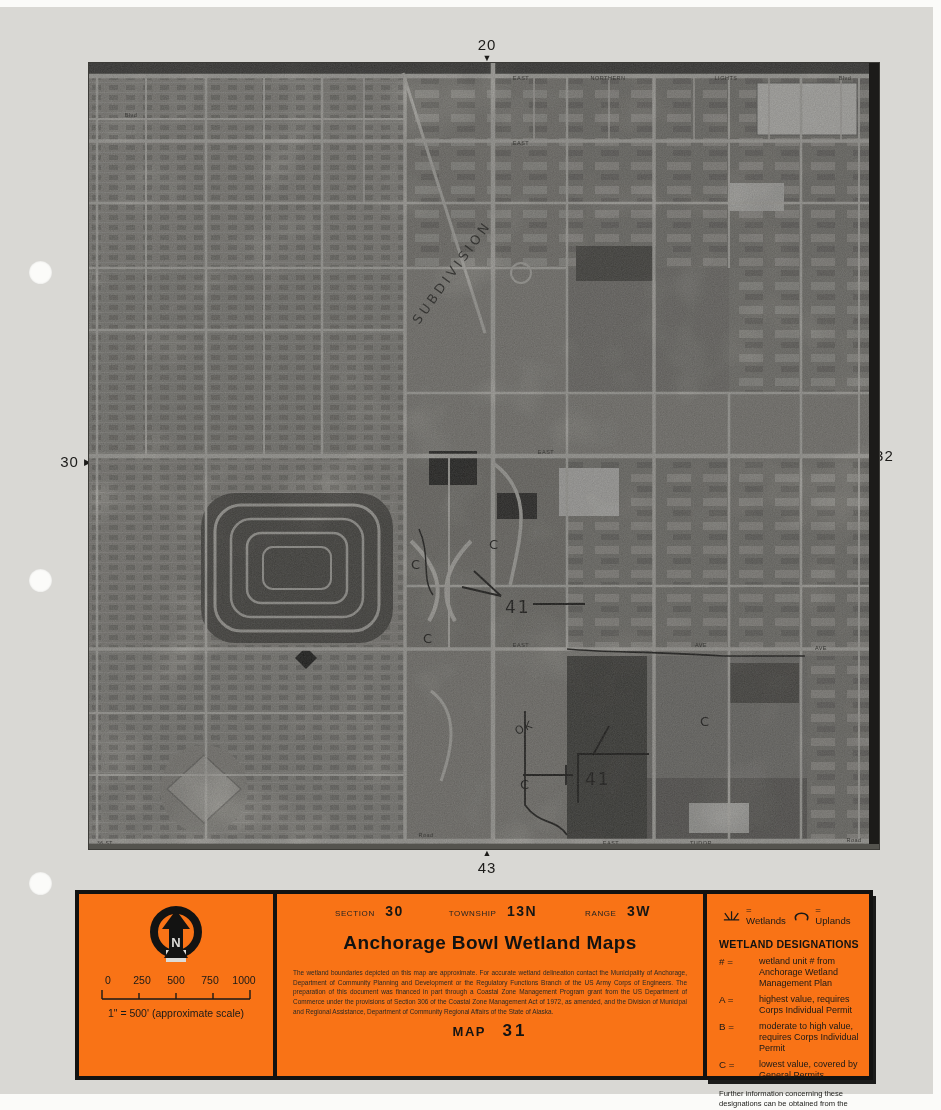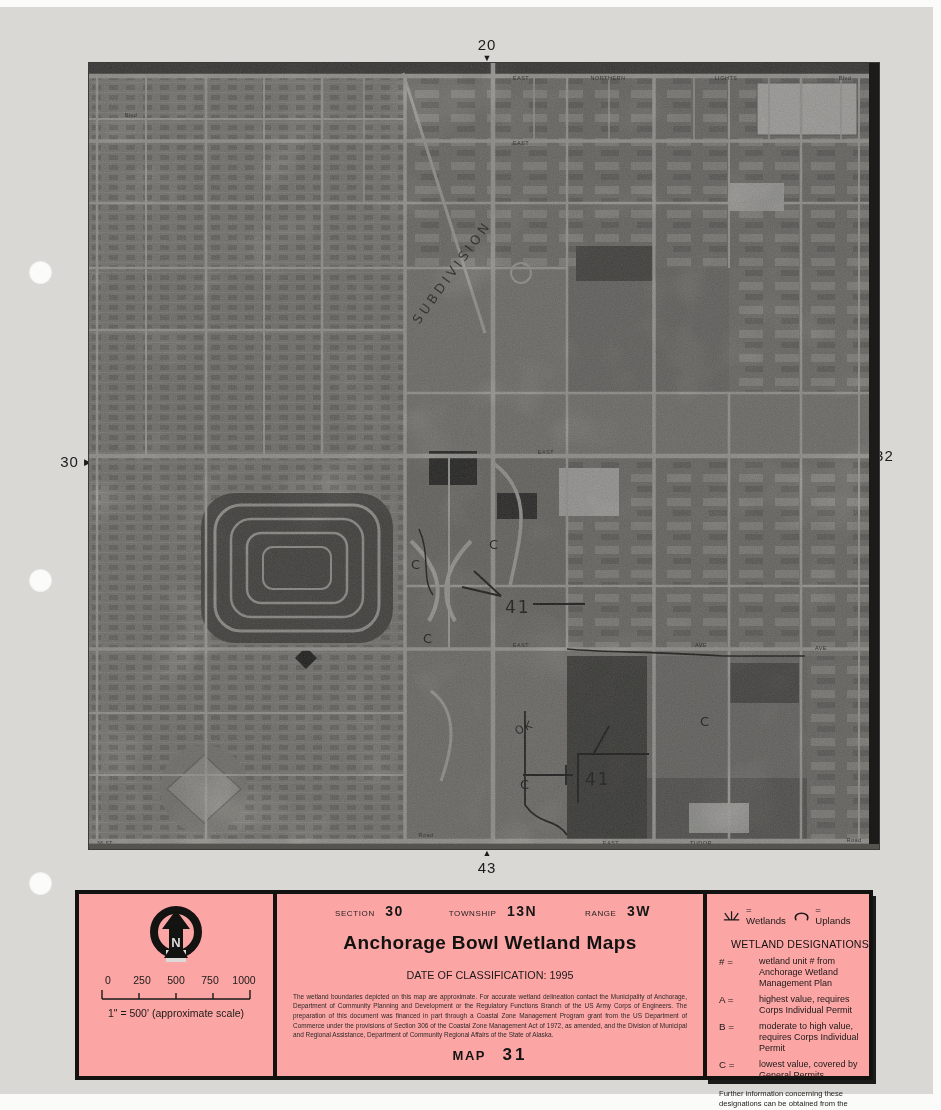--- a/index.html
+++ b/index.html
@@ -27,21 +27,21 @@
   .edge-marker .tri{font-size:9px;letter-spacing:0;display:inline-block;vertical-align:2px;}
   #marker-top{left:462px;top:37px;width:50px;}
   #marker-top .tri{display:block;margin-top:2px;}
   #marker-bottom{left:462px;top:849px;width:50px;}
   #marker-bottom .tri{display:block;margin-bottom:2px;}
   #marker-left{left:51px;top:454px;width:40px;text-align:right;}
   #marker-right{left:863px;top:448px;width:44px;text-align:left;}
 
   
   #legend{position:absolute;left:75px;top:890px;display:flex;align-items:stretch;}
-  .lg-box{background:#fca5a5;border:4px solid #121211;box-sizing:border-box;position:relative;}
+  .lg-box{background:#f97316;border:4px solid #121211;box-sizing:border-box;position:relative;}
   #lg-left{width:202px;height:190px;}
   #lg-center{width:434px;height:190px;margin-left:-4px;}
   #lg-right{width:170px;height:190px;margin-left:-4px;box-shadow:4px 5px 0 -1px #1b1b1a;}
 
   
   #north-wrap{text-align:center;margin-top:8px;}
   #scale{width:160px;margin:4px auto 0;}
   #scale-ticks{display:flex;justify-content:space-between;font-size:10.5px;color:#1a1a18;}
   #scale-ticks span{width:24px;text-align:center;}
   #scale-caption{font-size:10.5px;text-align:center;margin-top:3px;color:#1a1a18;}
@@ -59,21 +59,21 @@
   #dates{margin-top:14px;}
   #disclaimer{font-size:6.45px;line-height:1.5;text-align:justify;margin:9px 16px 0 16px;color:#2a2a27;}
   #map-number-row{text-align:center;margin-top:5px;}
   #map-number-row .map-word{font-size:13px;font-weight:bold;letter-spacing:1.5px;}
   #map-number-row .map-num{font-size:17px;font-weight:600;letter-spacing:3px;margin-left:12px;}
 
   
   #sym-row{display:flex;justify-content:space-between;margin:10px 12px 0 14px;align-items:center;}
   .sym-item{display:flex;align-items:center;font-size:9.6px;color:#1a1a18;}
   .sym-item svg{margin-right:4px;}
-  #desig-title{font-size:10.6px;font-weight:normal;margin:12px 0 6px 12px;letter-spacing:.2px;color:#121211;text-align:right;}
+  #desig-title{font-size:10.6px;font-weight:bold;margin:12px 0 6px 12px;letter-spacing:.2px;color:#121211;}
   .desig-row{display:flex;margin:0 8px 5px 12px;}
   .desig-key{width:40px;font-size:9.8px;flex:none;color:#1a1a18;}
   .desig-desc{flex:1;font-size:9px;line-height:1.22;color:#1a1a18;}
   #desig-footer{font-size:7.6px;line-height:1.3;margin:8px 10px 0 12px;color:#22221f;}
 </style>
 </head>
 <body>
 
 <div class="edge-strip" id="edge-top"></div>
 <div class="edge-strip" id="edge-right"></div>
@@ -309,21 +309,20 @@
         <span class="hdr-label">TOWNSHIP</span>
         <span class="hdr-value">13N</span>
       </span>
       <span class="cell r">
         <span class="hdr-label">RANGE</span>
         <span class="hdr-value">3W</span>
       </span>
     </div>
     <div id="map-title">Anchorage Bowl Wetland Maps</div>
     <div id="dates">
-      <div class="date-line">DATE OF CLASSIFICATION:  1995</div>
     </div>
     <div id="disclaimer">The wetland boundaries depicted on this map are approximate.  For accurate wetland delineation contact the Municipality of Anchorage, Department of Community Planning and Development or the Regulatory Functions Branch of the US Army Corps of Engineers.  The preparation of this document was financed in part through a Coastal Zone Management Program grant from the US Department of Commerce under the provisions of Section 306 of the Coastal Zone Management Act of 1972, as amended, and the Division of Municipal and Regional Assistance, Department of Community Regional Affairs of the State of Alaska.</div>
     <div id="map-number-row">
       <span class="map-word">MAP</span>
       <span class="map-num">31</span>
     </div>
   </div>
 
   <div class="lg-box" id="lg-right">
     <div id="sym-row">

